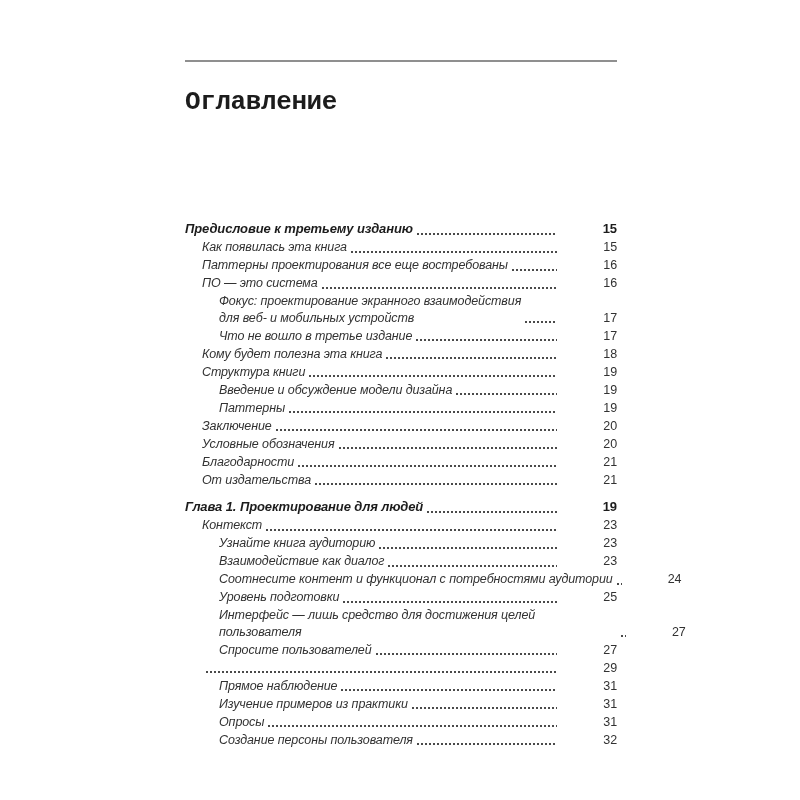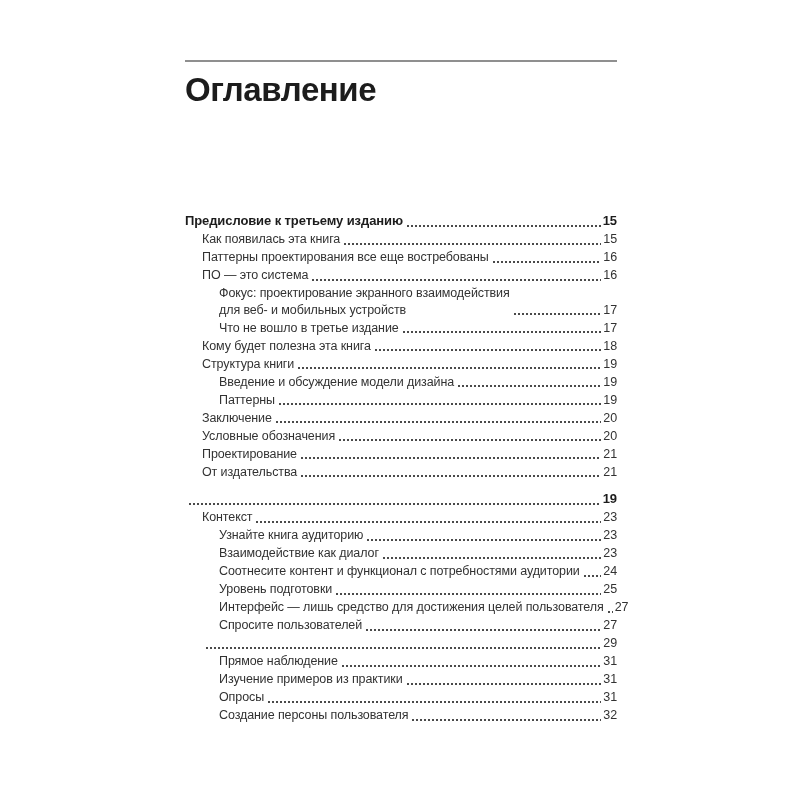--- a/index.html
+++ b/index.html
@@ -14,25 +14,26 @@
     left: 185px; top: 0;
     width: 432px;
     color: var(--text, #323232);
   }
   .header-rule {
     margin-top: 60px;
     height: 2px;
     background: var(--rule, #8f8f8f);
   }
   .page-title {
-    margin: 9px 0 0 0;
-    font-size: 33px;
+    margin: 25px 0 0 0;
+    font-size: 26px;
     font-weight: bold;
     letter-spacing: -0.4px;
     color: var(--heading, #1c1c1c);
+    font-family: Liberation Mono, monospace;
   }
   .toc {
     margin-top: 104px;
   }
   .toc-row {
     display: flex;
     align-items: flex-end;
     font-size: 12.5px;
     line-height: 16.5px;
     letter-spacing: -0.1px;
@@ -44,34 +45,36 @@
   .toc-row.bold {
     font-weight: bold;
     color: var(--heading, #1c1c1c);
     font-size: 13px;
   }
   .toc-row.gap { margin-top: 11px; }
   .toc-label {
     white-space: pre-line;
     flex: 0 0 auto;
     max-width: 100%;
+    font-style: italic;
   }
   .leader {
     flex: 1 1 6px;
     min-width: 6px;
     height: 2px;
     align-self: flex-end;
     margin: 0 2px 3px 3px;
     background-image: radial-gradient(circle, var(--dots, #4a4a4a) 0.8px, transparent 1.1px);
     background-size: 4px 2px;
     background-repeat: repeat-x;
   }
   .toc-page {
     flex: 0 0 auto;
     white-space: nowrap;
+    margin-left: 44px;
   }
 </style>
 </head>
 <body style="background: rgb(255, 255, 255);">
 
 <div class="page">
   <div class="header-rule"></div>
   <h1 class="page-title">Оглавление</h1>
   <div class="toc">
       <div class="toc-row lvl0 bold">
@@ -129,30 +132,31 @@
     <span class="toc-label">Заключение</span>
     <span class="leader"></span>
     <span class="toc-page">20</span>
   </div>
       <div class="toc-row lvl1">
     <span class="toc-label">Условные обозначения</span>
     <span class="leader"></span>
     <span class="toc-page">20</span>
   </div>
       <div class="toc-row lvl1">
-    <span class="toc-label">Проектирование</span>
+    <span class="toc-label">Благодарности</span>
     <span class="leader"></span>
     <span class="toc-page">21</span>
   </div>
       <div class="toc-row lvl1">
     <span class="toc-label">От издательства</span>
     <span class="leader"></span>
     <span class="toc-page">21</span>
   </div>
       <div class="toc-row lvl0 bold gap">
+    <span class="toc-label">Глава 1. Проектирование для людей</span>
     <span class="leader"></span>
     <span class="toc-page">19</span>
   </div>
       <div class="toc-row lvl1">
     <span class="toc-label">Контекст</span>
     <span class="leader"></span>
     <span class="toc-page">23</span>
   </div>
       <div class="toc-row lvl2">
     <span class="toc-label">Узнайте книга аудиторию</span>

